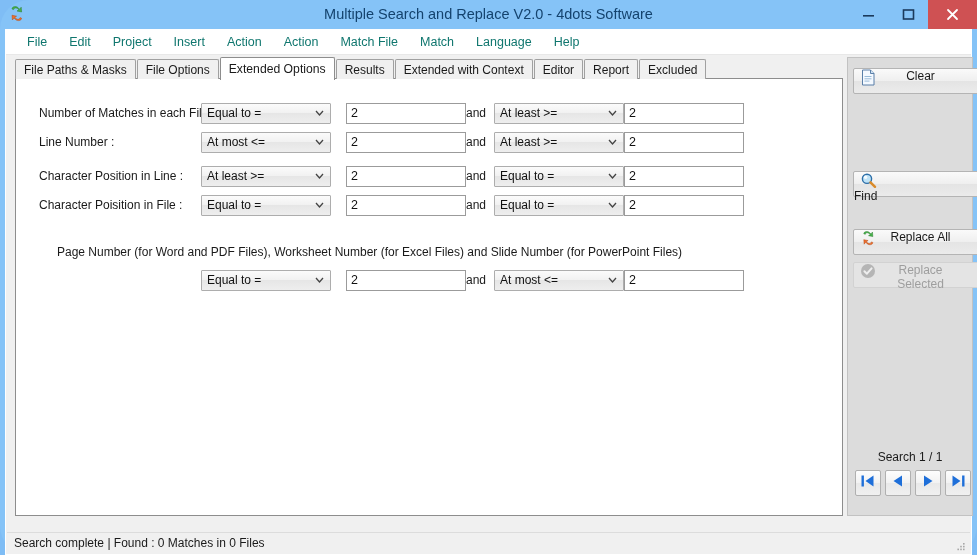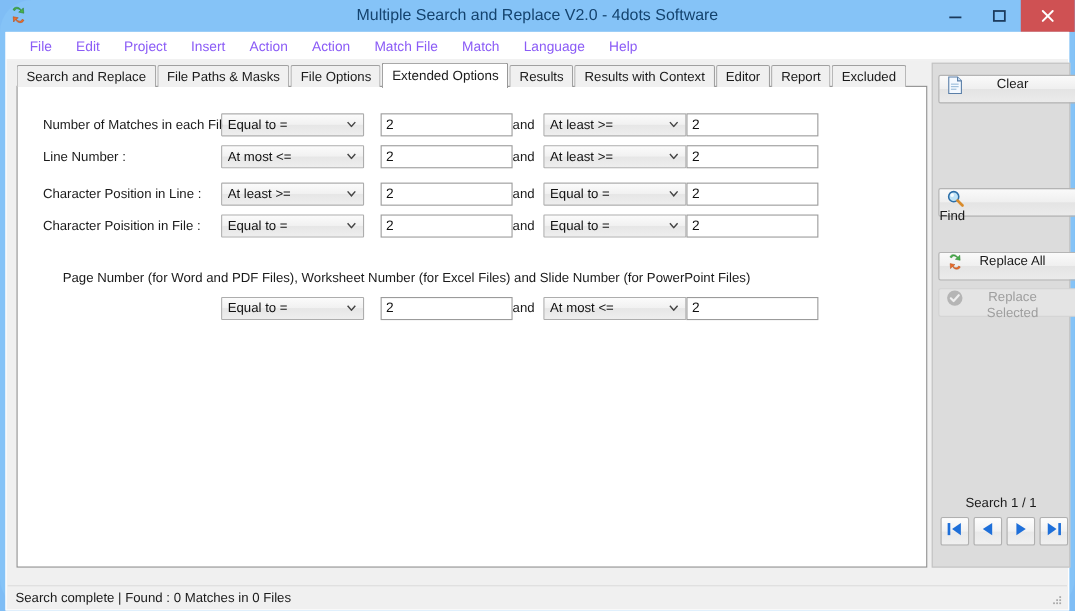--- a/index.html
+++ b/index.html
@@ -60,21 +60,21 @@
 
   
   #menubar {
     height: 25px; flex: 0 0 25px;
     background: #ffffff;
     display: flex; align-items: center;
     padding-left: 10px;
     border-bottom: 1px solid #e8e8e8;
   }
   .menu-item {
-    font-size: 12.5px; color: #8b5cf6;
+    font-size: 12.5px; color: #0f766e;
     padding: 4px 11px;
     cursor: default;
     white-space: nowrap;
   }
 
   
   #body-wrap {
     flex: 1 1 auto;
     background: #f0f0f0;
     position: relative;
@@ -291,26 +291,25 @@
       <div class="menu-item">Match File</div>
       <div class="menu-item">Match</div>
       <div class="menu-item">Language</div>
       <div class="menu-item">Help</div>
     </div>
 
     <div id="body-wrap">
 
       <div id="tabhost">
         <div id="tabstrip">
-          <div class="tab">Search and Replace</div>
           <div class="tab">File Paths &amp; Masks</div>
           <div class="tab">File Options</div>
           <div class="tab active">Extended Options</div>
           <div class="tab">Results</div>
-          <div class="tab">Results with Context</div>
+          <div class="tab">Extended with Context</div>
           <div class="tab">Editor</div>
           <div class="tab">Report</div>
           <div class="tab">Excluded</div>
         </div>
 
         <div id="tabpanel">
 
           <div class="frow" style="top:23px;">
             <span class="flabel" style="position:absolute;left:23px;">Number of Matches in each File :</span>
             <div class="combo" style="position:absolute;left:185px;">

